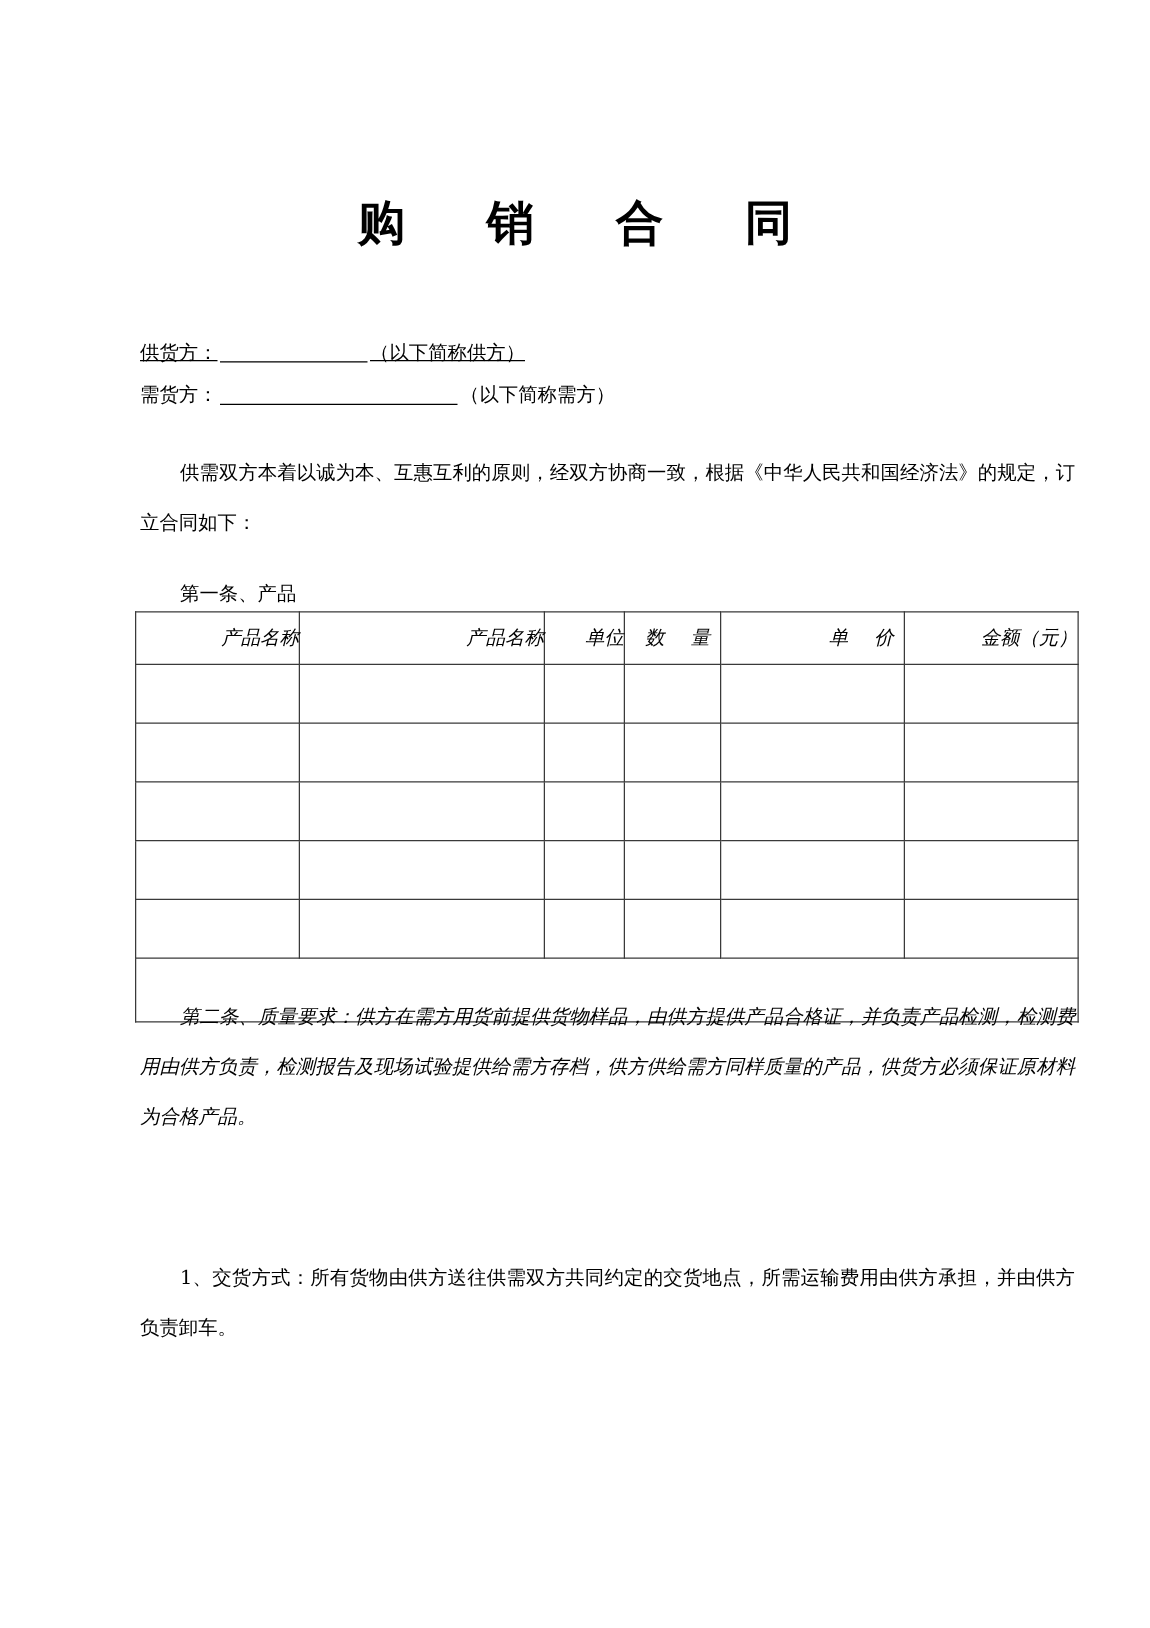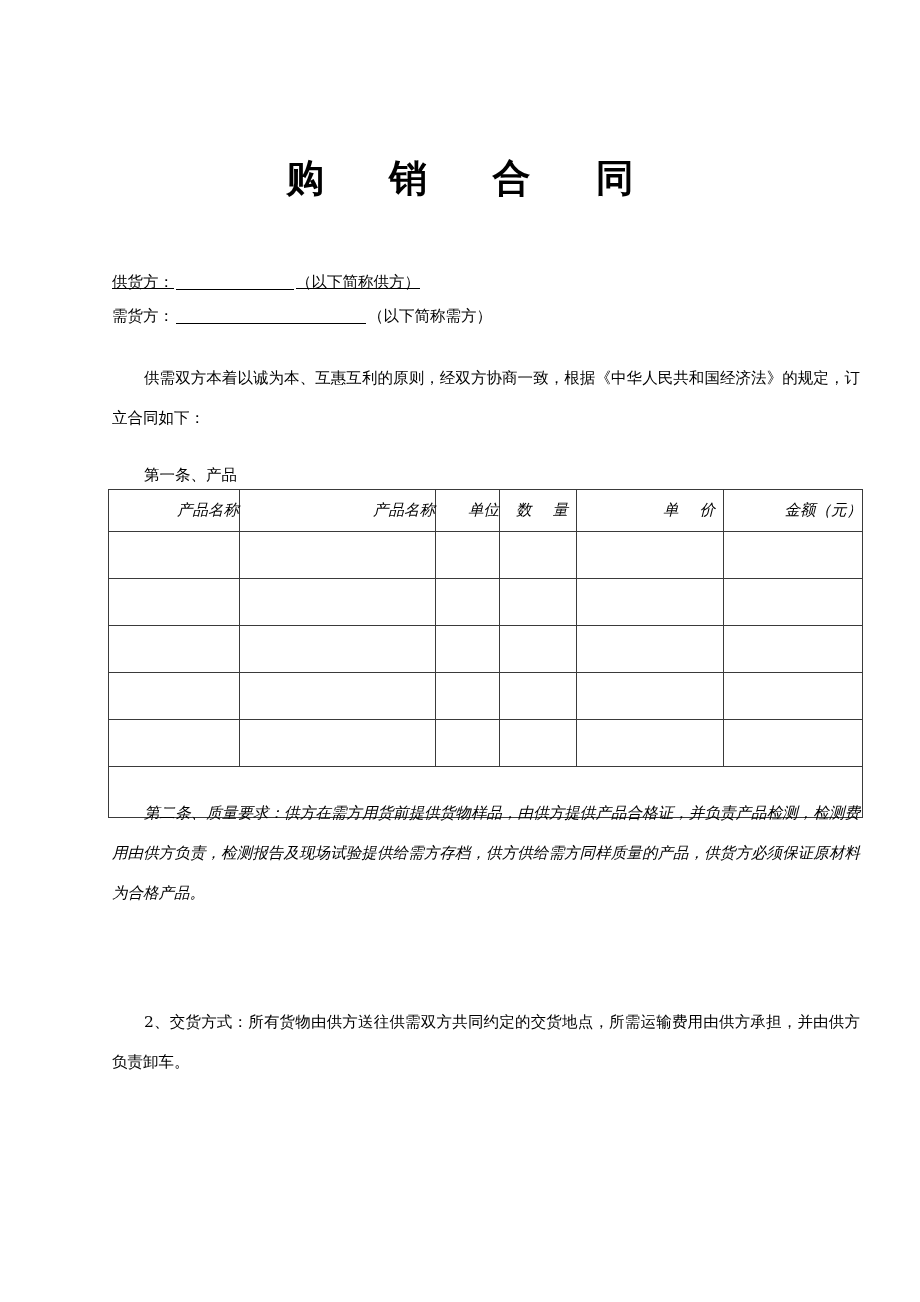--- a/index.html
+++ b/index.html
@@ -215,17 +215,17 @@
       </tr>
       <tr class="total-row">
         <td colspan="6"></td>
       </tr>
     </tbody>
   </table>
 
   <div class="para indent p-article2">第二条、质量要求：供方在需方用货前提供货物样品，由供方提供产品合格证，并负责产品检测，检测费用由供方负责，检测报告及现场试验提供给需方存档，供方供给需方同样质量的产品，供货方必须保证原材料为合格产品。</div>
 
 
-  <div class="para indent p-item1">2、交货方式：所有货物由供方送往供需双方共同约定的交货地点，所需运输费用由供方承担，并由供方负责卸车。</div>
+  <div class="para indent p-item1">1、交货方式：所有货物由供方送往供需双方共同约定的交货地点，所需运输费用由供方承担，并由供方负责卸车。</div>
 
 
 
 </div>
 
 </body></html>

